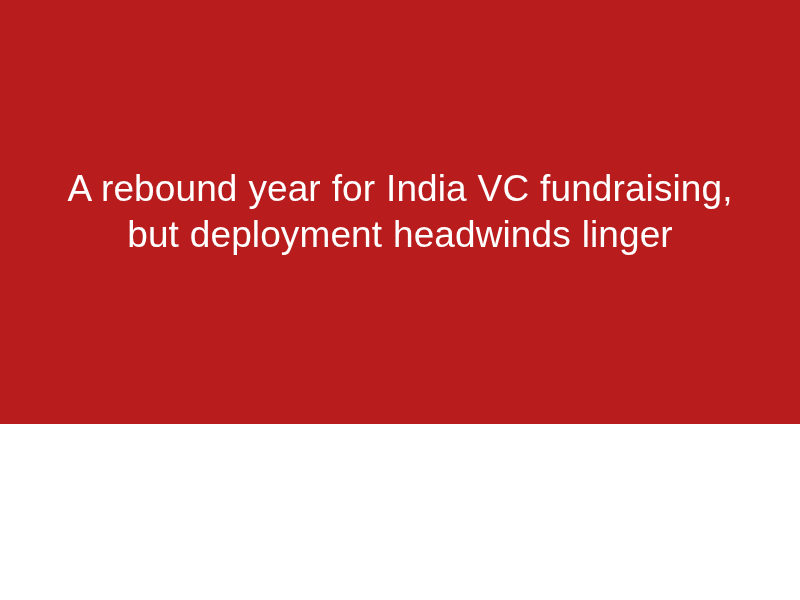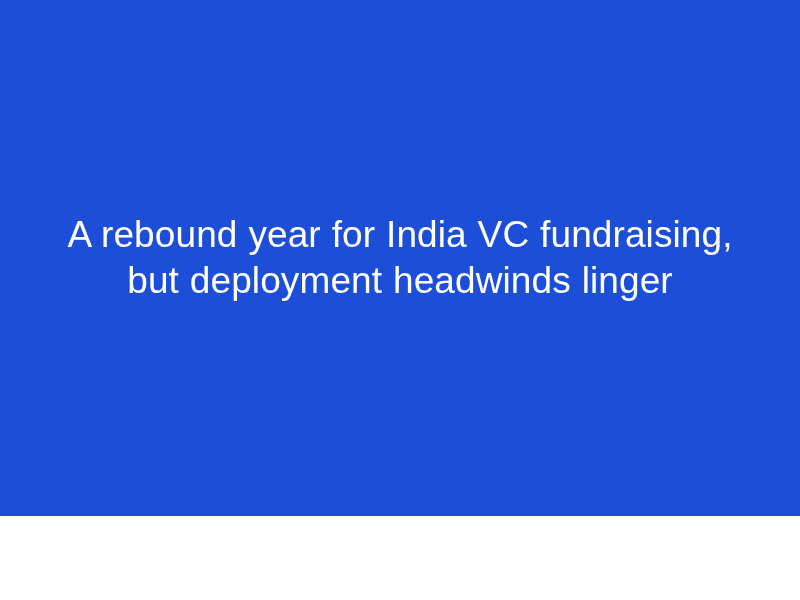--- a/index.html
+++ b/index.html
@@ -11,22 +11,22 @@
     width: 800px;
     height: 600px;
     overflow: hidden;
     font-family: "Liberation Sans", sans-serif;
   }
 
   .hero-card {
     position: relative;
     box-sizing: border-box;
     width: 800px;
-    height: 516px;
-    background: #1d4ed8;
+    height: 424px;
+    background: #b91c1c;
     display: flex;
     align-items: center;
     justify-content: center;
   }
 
   .headline-block {
     width: 680px;
     text-align: center;
   }
 

